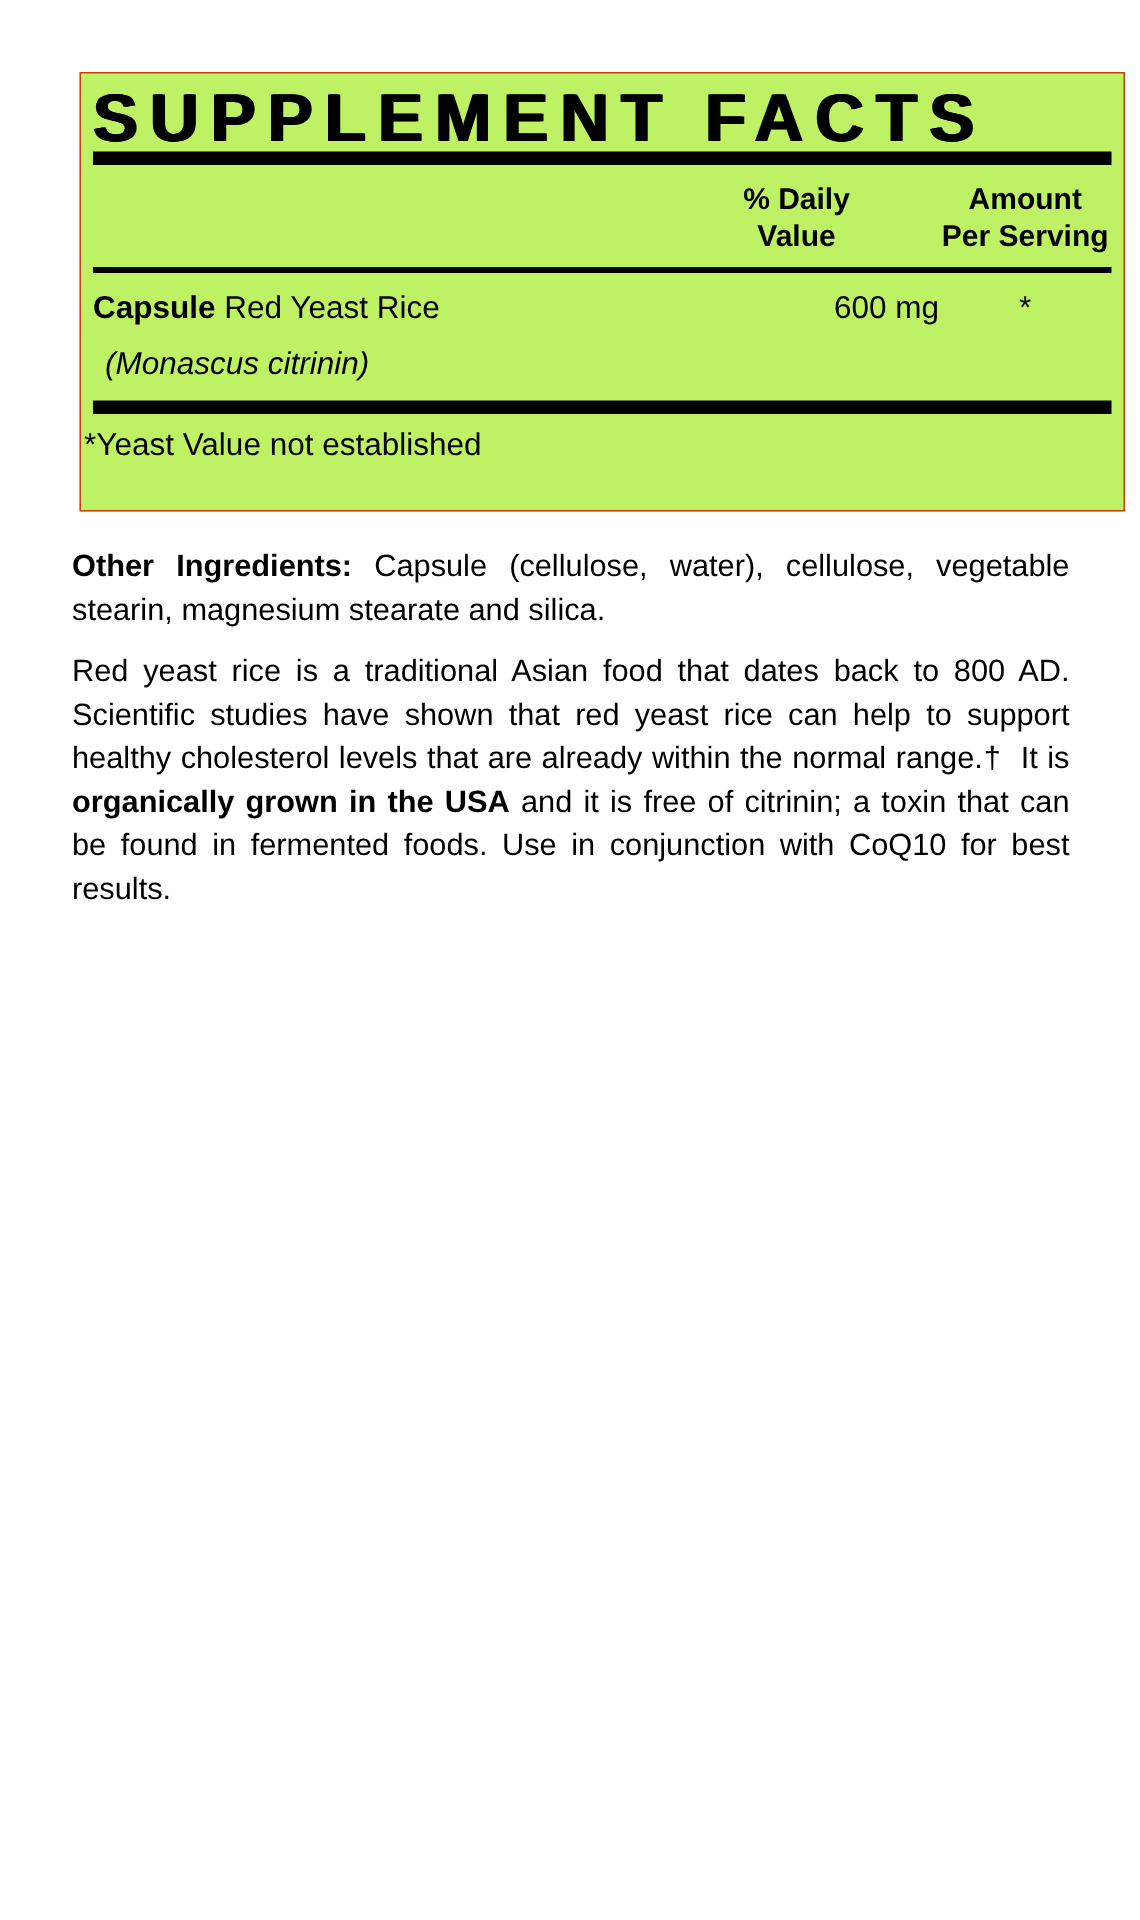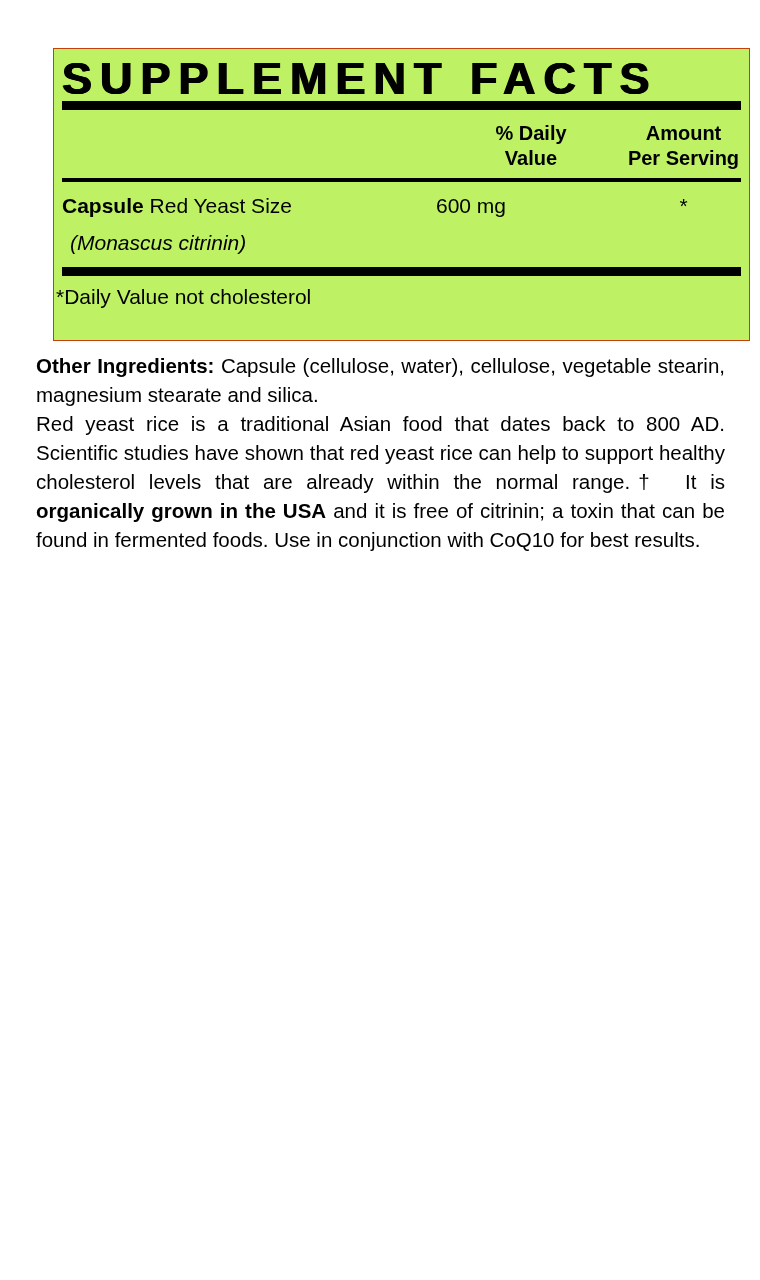--- a/index.html
+++ b/index.html
@@ -52,21 +52,21 @@
   }
   .hdr {
     font-weight: bold;
     font-size: 20px;
     line-height: 25px;
     text-align: center;
     padding: 11px 0 7px 0;
   }
   .ing-row { padding-top: 11px; font-size: 21px; line-height: 25px; }
   .ing-row .name { text-align: left; }
-  .ing-row .amount { text-align: left; }
+  .ing-row .amount { text-align: right; }
   .ing-row .dv { text-align: center; }
   .latin {
     font-style: italic;
     font-size: 21px;
     line-height: 25px;
     margin: 12px 0 0 8px;
   }
   .facts-box .bar.bottom { margin-top: 12px; }
   .footnote {
     font-size: 21px;
@@ -76,21 +76,21 @@
   }
   .text-block {
     position: absolute;
     left: 36px;
     top: 351px;
     width: 689px;
     font-size: 20.5px;
     line-height: 29px;
     text-align: justify;
   }
-  .text-block p { margin: 0; }
+  .text-block p { margin: 12px; }
 </style>
 </head>
 <body>
 
 <div class="page">
 
   <div class="facts-box">
 
     <div class="facts-title">SUPPLEMENT FACTS</div>
 
@@ -105,30 +105,30 @@
       </div>
       <div class="hdr">
         <div>Amount</div>
         <div>Per Serving</div>
       </div>
     </div>
 
     <div class="bar medium"></div>
 
     <div class="grid ing-row">
-      <div class="name"><b>Capsule</b><span> Red Yeast Size</span></div>
+      <div class="name"><b>Capsule</b><span> Red Yeast Rice</span></div>
       <div class="amount">600 mg</div>
       <div class="dv">*</div>
     </div>
 
     <div class="latin">(Monascus citrinin)</div>
 
     <div class="bar thick bottom"></div>
 
-    <div class="footnote">*Daily Value not cholesterol</div>
+    <div class="footnote">*Yeast Value not established</div>
   </div>
 
   <div class="text-block">
     <p><b>Other Ingredients:</b><span> Capsule (cellulose, water), cellulose, vegetable stearin, magnesium stearate and silica.</span></p>
     <p><span>Red yeast rice is a traditional Asian food that dates back to 800 AD. Scientific studies have shown that red yeast rice can help to support healthy cholesterol levels that are already within the normal range.†&nbsp; It is </span><b>organically grown in the USA</b><span> and it is free of citrinin; a toxin that can be found in fermented foods. Use in conjunction with CoQ10 for best results.</span></p>
   </div>
 
 </div>
 
 </body></html>

